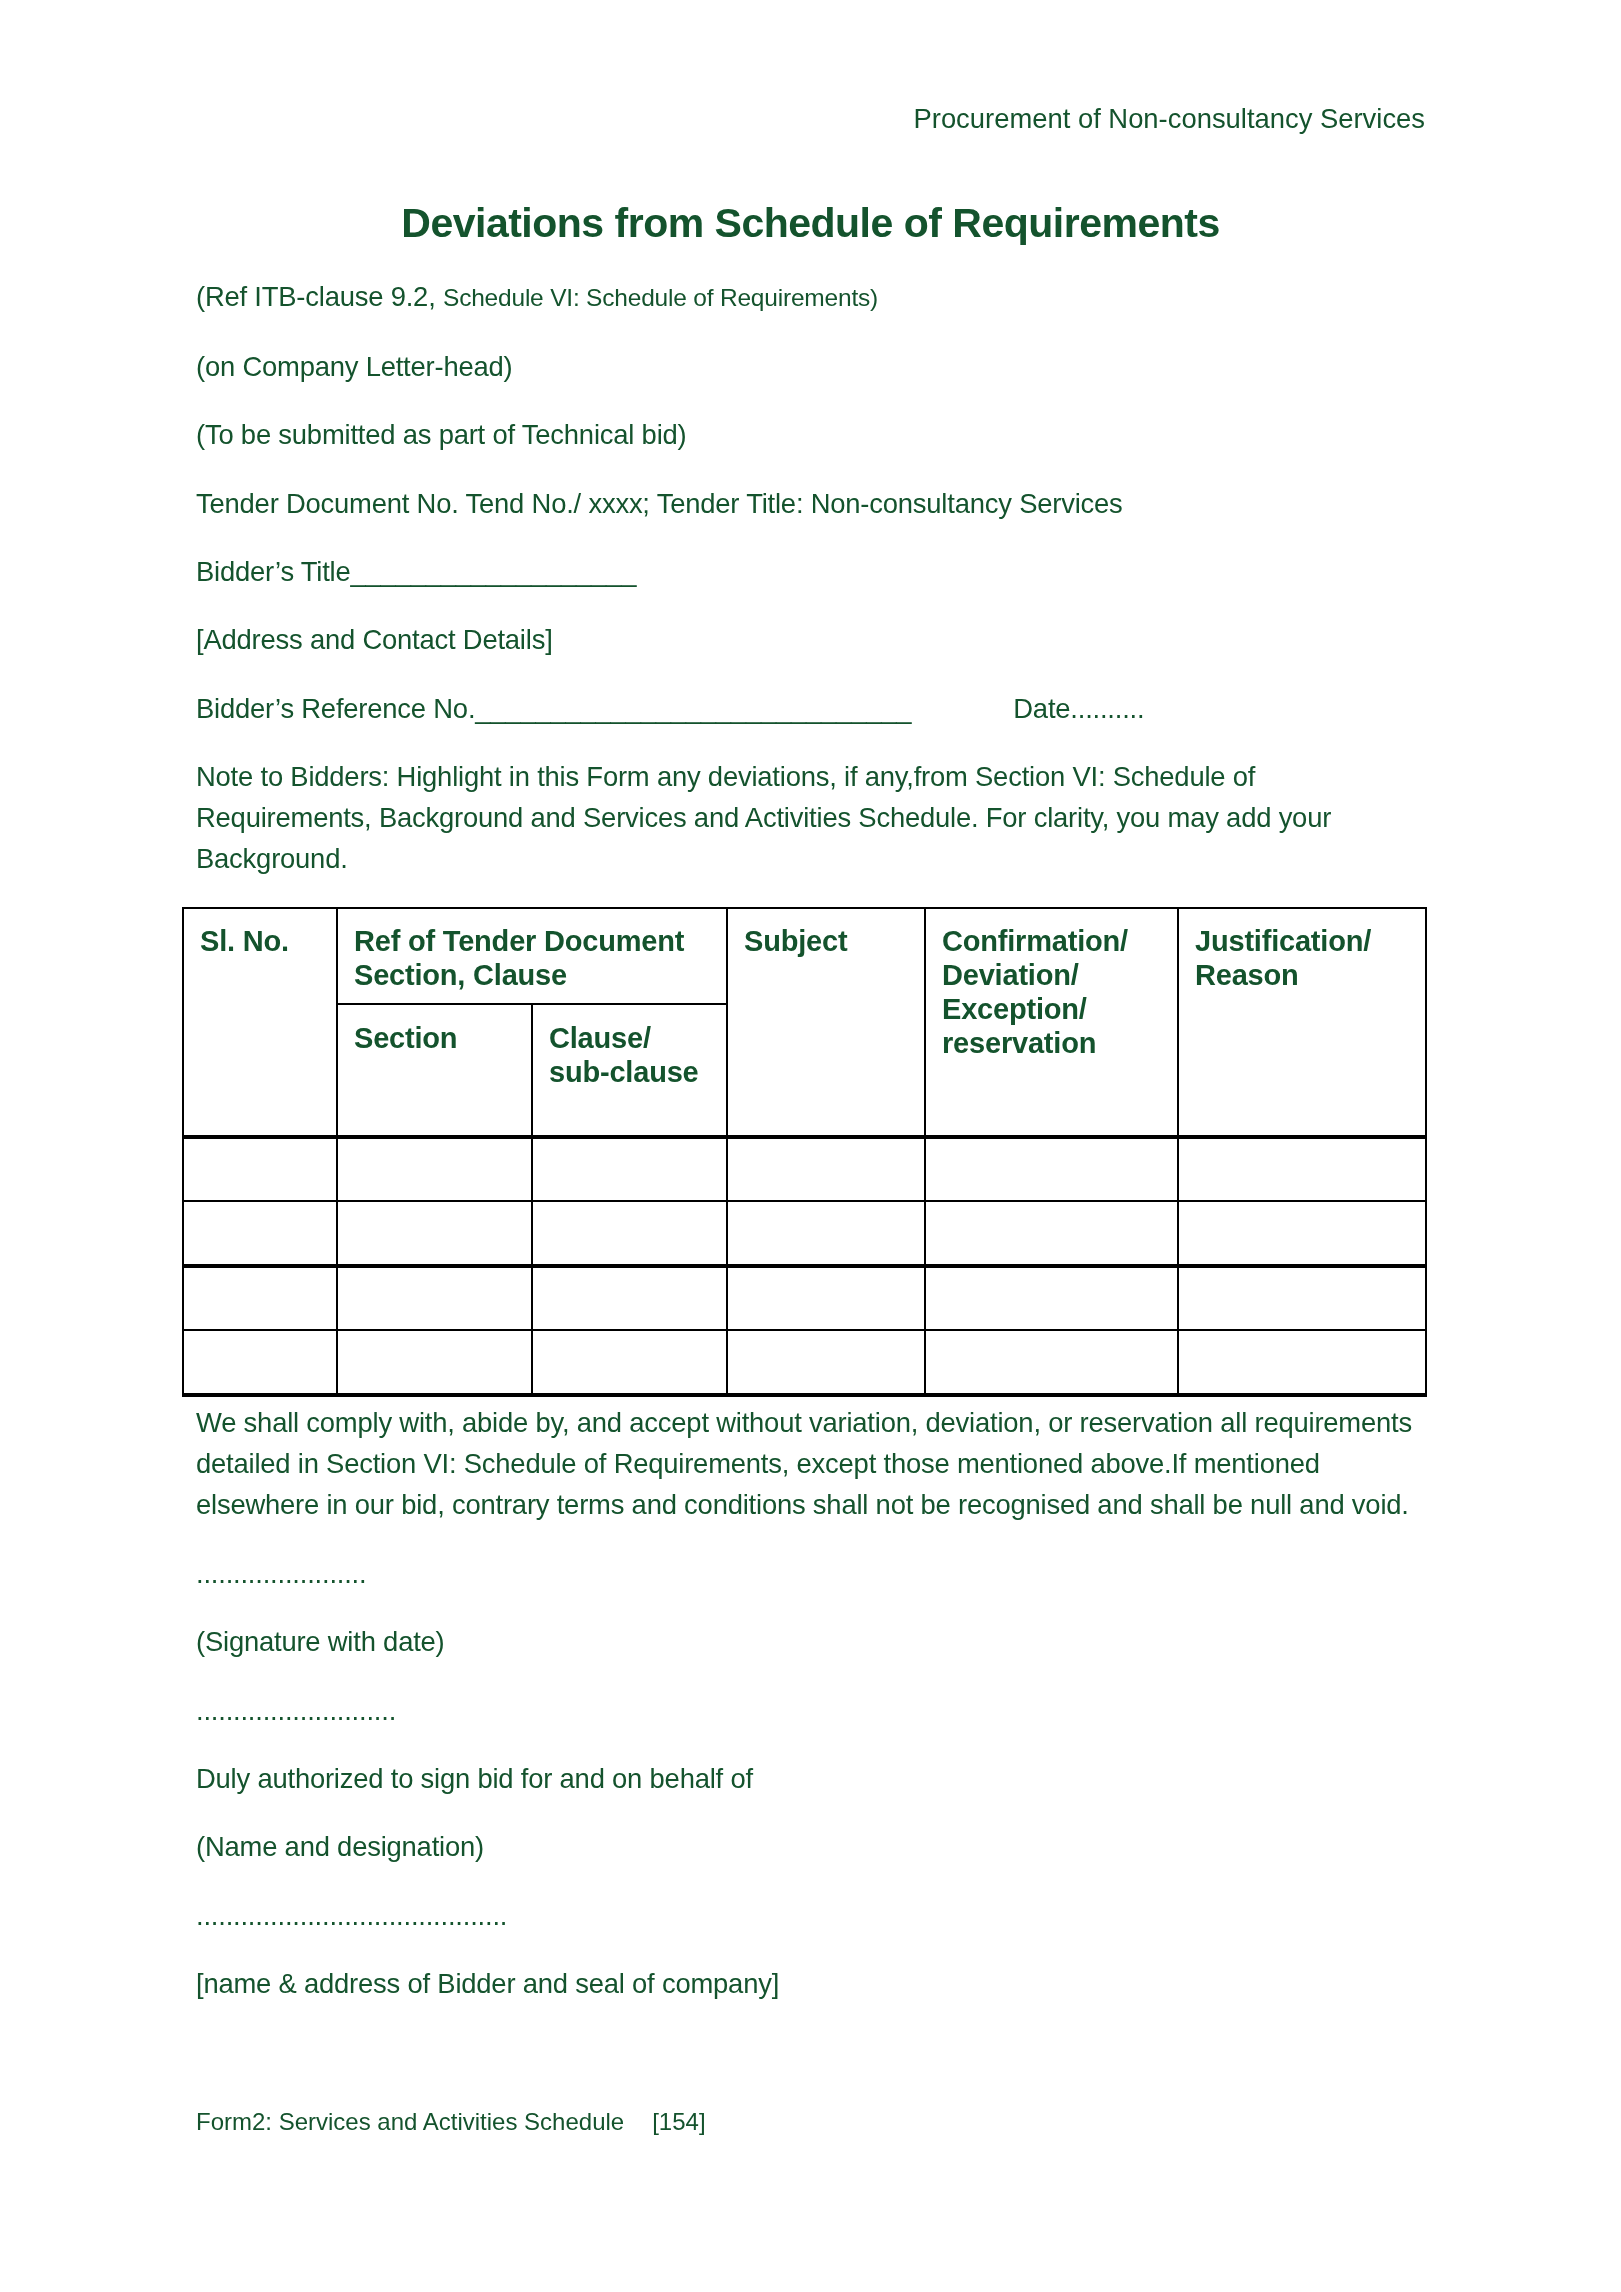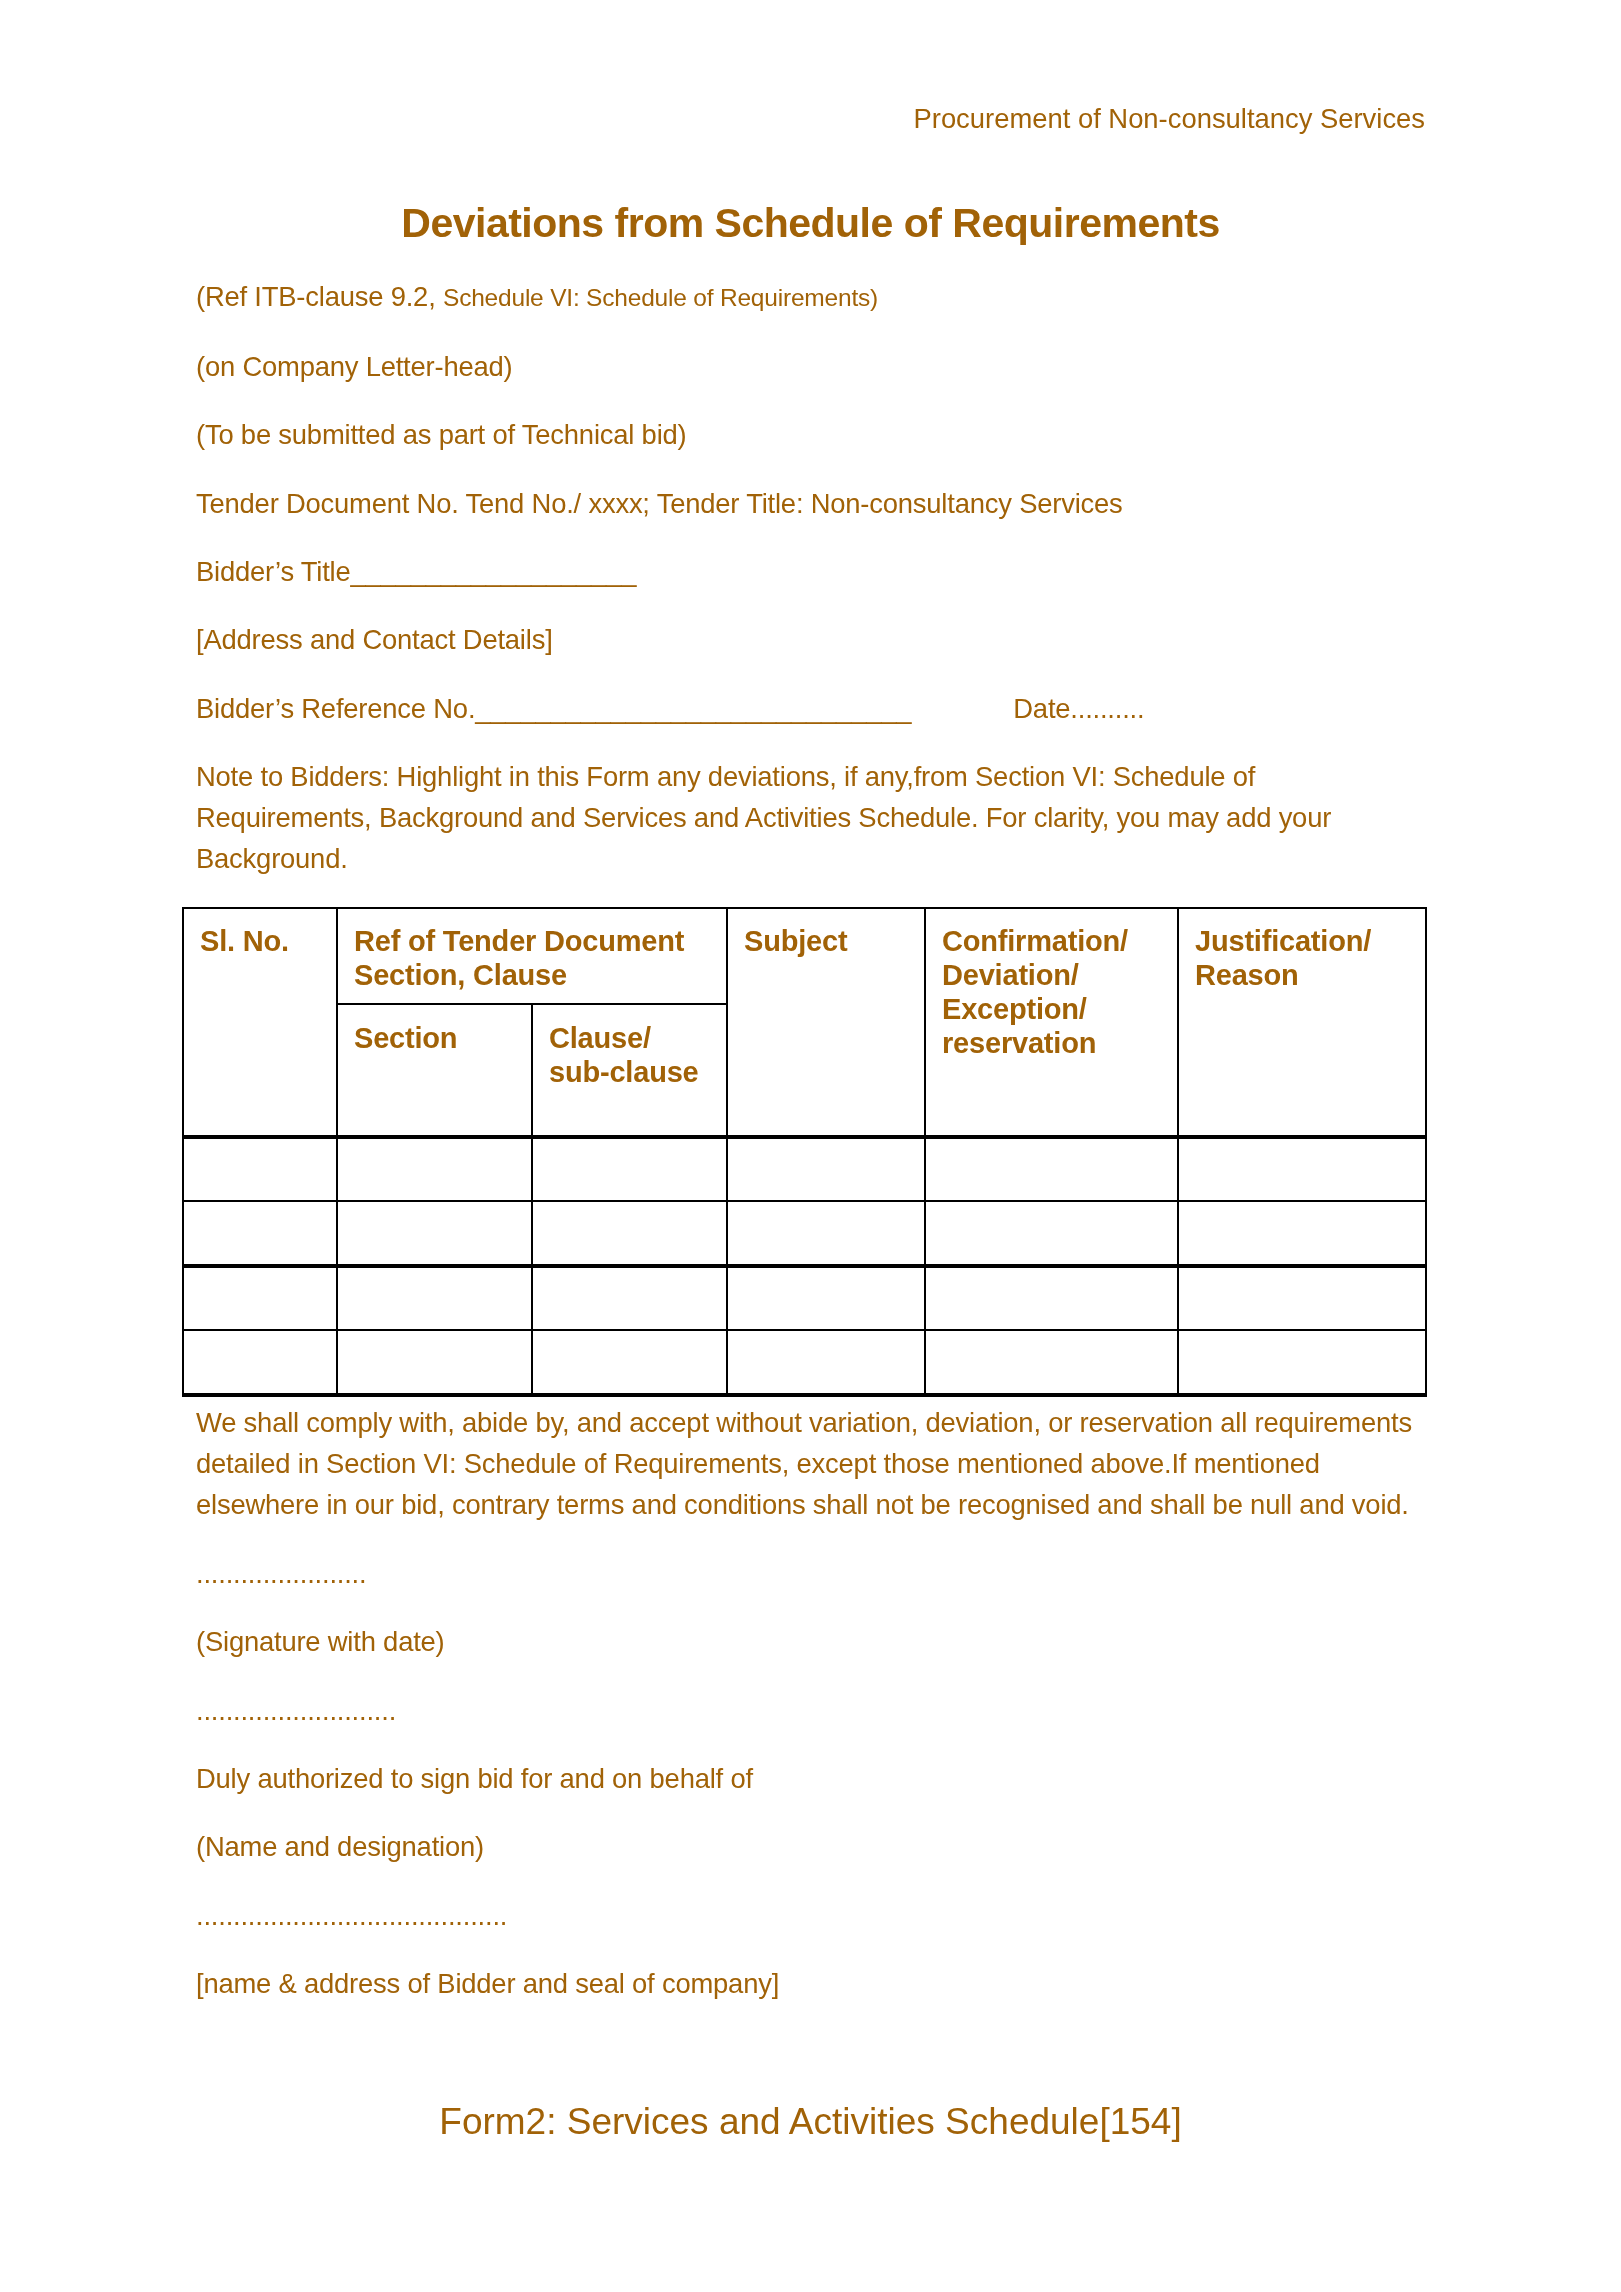--- a/index.html
+++ b/index.html
@@ -5,21 +5,21 @@
   html, body {
     margin: 0;
     padding: 0;
     background: #ffffff;
   }
   .page {
     position: relative;
     width: 1621px;
     height: 2293px;
     background: #ffffff;
-    color: #a16207;
+    color: #14532d;
     font-family: "Liberation Sans", sans-serif;
     box-sizing: border-box;
     padding: 98px 196px 0 196px;
     overflow: hidden;
   }
   .doc-header {
     text-align: right;
     font-size: 27.4px;
     line-height: 41px;
     margin: 0 0 59px 0;
@@ -78,23 +78,24 @@
   }
   .comply {
     margin-top: 5.9px !important;
   }
   .doc-footer {
     position: absolute;
     left: 196px;
     right: 196px;
     top: 2101px;
     display: flex;
-    justify-content: center;
-    font-size: 37px;
+    justify-content: flex-start;
+    font-size: 24px;
     line-height: 41px;
+    gap: 28px;
   }
 </style>
 </head>
 <body>
 
 <div class="page">
 
   <p class="doc-header"><span>Procurement of Non-consultancy Services</span></p>
 
   <h1 class="doc-title">Deviations from Schedule of Requirements</h1>

